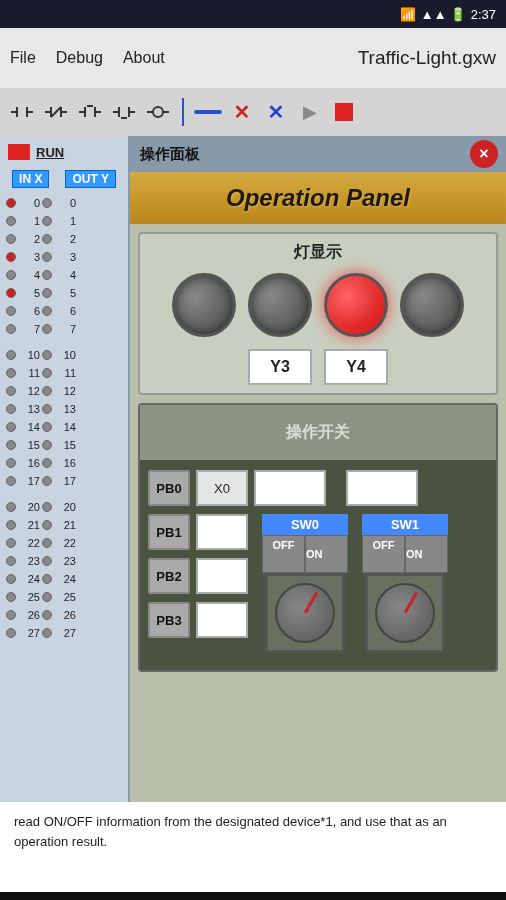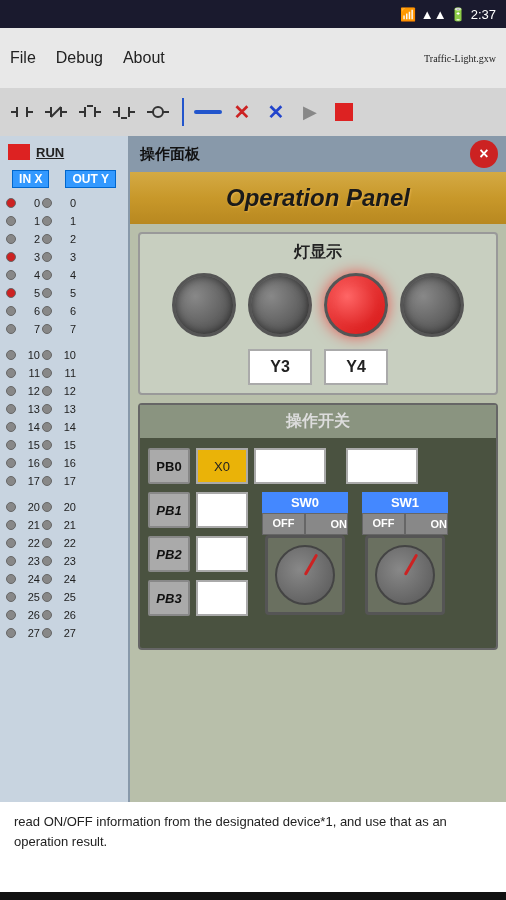--- a/index.html
+++ b/index.html
@@ -38,23 +38,22 @@
       padding: 0 10px;
       gap: 20px;
     }
     .menu-item {
       font-size: 16px;
       color: #222;
       cursor: pointer;
     }
     .menu-title {
       margin-left: auto;
-      font-size: 10px;
+      font-size: 19px;
       color: #222;
-      font-family: Liberation Serif, serif;
     }
 
     
     #toolbar {
       width: 506px;
       height: 48px;
       background: #d4d4d4;
       display: flex;
       align-items: center;
       padding: 0 8px;
@@ -289,21 +288,21 @@
       border: 2px solid #666;
       border-radius: 4px;
       padding: 8px;
     }
     #switch-section-title {
       text-align: center;
       font-size: 16px;
       color: #ddd;
       background: #8a9480;
       margin: -8px -8px 10px -8px;
-      padding: 6px;
+      padding: 17px;
       font-weight: bold;
     }
 
     
     .switch-row {
       display: flex;
       align-items: center;
       margin-bottom: 8px;
       gap: 6px;
     }
@@ -317,21 +316,21 @@
       justify-content: center;
       font-size: 13px;
       font-weight: bold;
       color: #111;
       cursor: pointer;
       border-radius: 2px;
     }
     .sw-input {
       width: 52px;
       height: 36px;
-      background: #eab308;
+      background: #e5e5e5;
       border: 2px solid #aaa;
       display: flex;
       align-items: center;
       justify-content: center;
       font-size: 13px;
       color: #222;
     }
     .sw-empty {
       width: 72px;
       height: 36px;
@@ -369,22 +368,22 @@
       text-align: center;
       cursor: pointer;
       border: 1px solid #666;
     }
     .sw-on-btn {
       flex: 1;
       background: #888;
       color: white;
       font-size: 11px;
       font-weight: bold;
-      padding: 4px 0;
-      text-align: right;
+      padding: 12px 0;
+      text-align: left;
       cursor: pointer;
       border: 1px solid #666;
     }
     .sw-dial {
       width: 80px;
       height: 80px;
       background: #6a7060;
       border: 3px solid #555;
       border-radius: 4px;
       display: flex;
@@ -716,21 +715,21 @@
           <div class="pb-btn">PB0</div>
           <div class="sw-input">
             <span>X0</span>
           </div>
           <div class="sw-empty"></div>
           <div style="width:8px;"></div>
           <div class="sw-empty" style="width:72px;"></div>
         </div>
 
         <div class="switch-row" style="align-items:flex-start;">
-          <div style="display:flex;flex-direction:column;gap:8px;margin-top:0;font-style:italic;">
+          <div style="display:flex;flex-direction:column;gap:8px;margin-top:0;">
             <div class="switch-row" style="margin-bottom:0;">
               <div class="pb-btn">PB1</div>
               <div class="sw-empty" style="width:52px;"></div>
             </div>
             <div class="switch-row" style="margin-bottom:0;">
               <div class="pb-btn">PB2</div>
               <div class="sw-empty" style="width:52px;"></div>
             </div>
             <div class="switch-row" style="margin-bottom:16px;">
               <div class="pb-btn">PB3</div>

